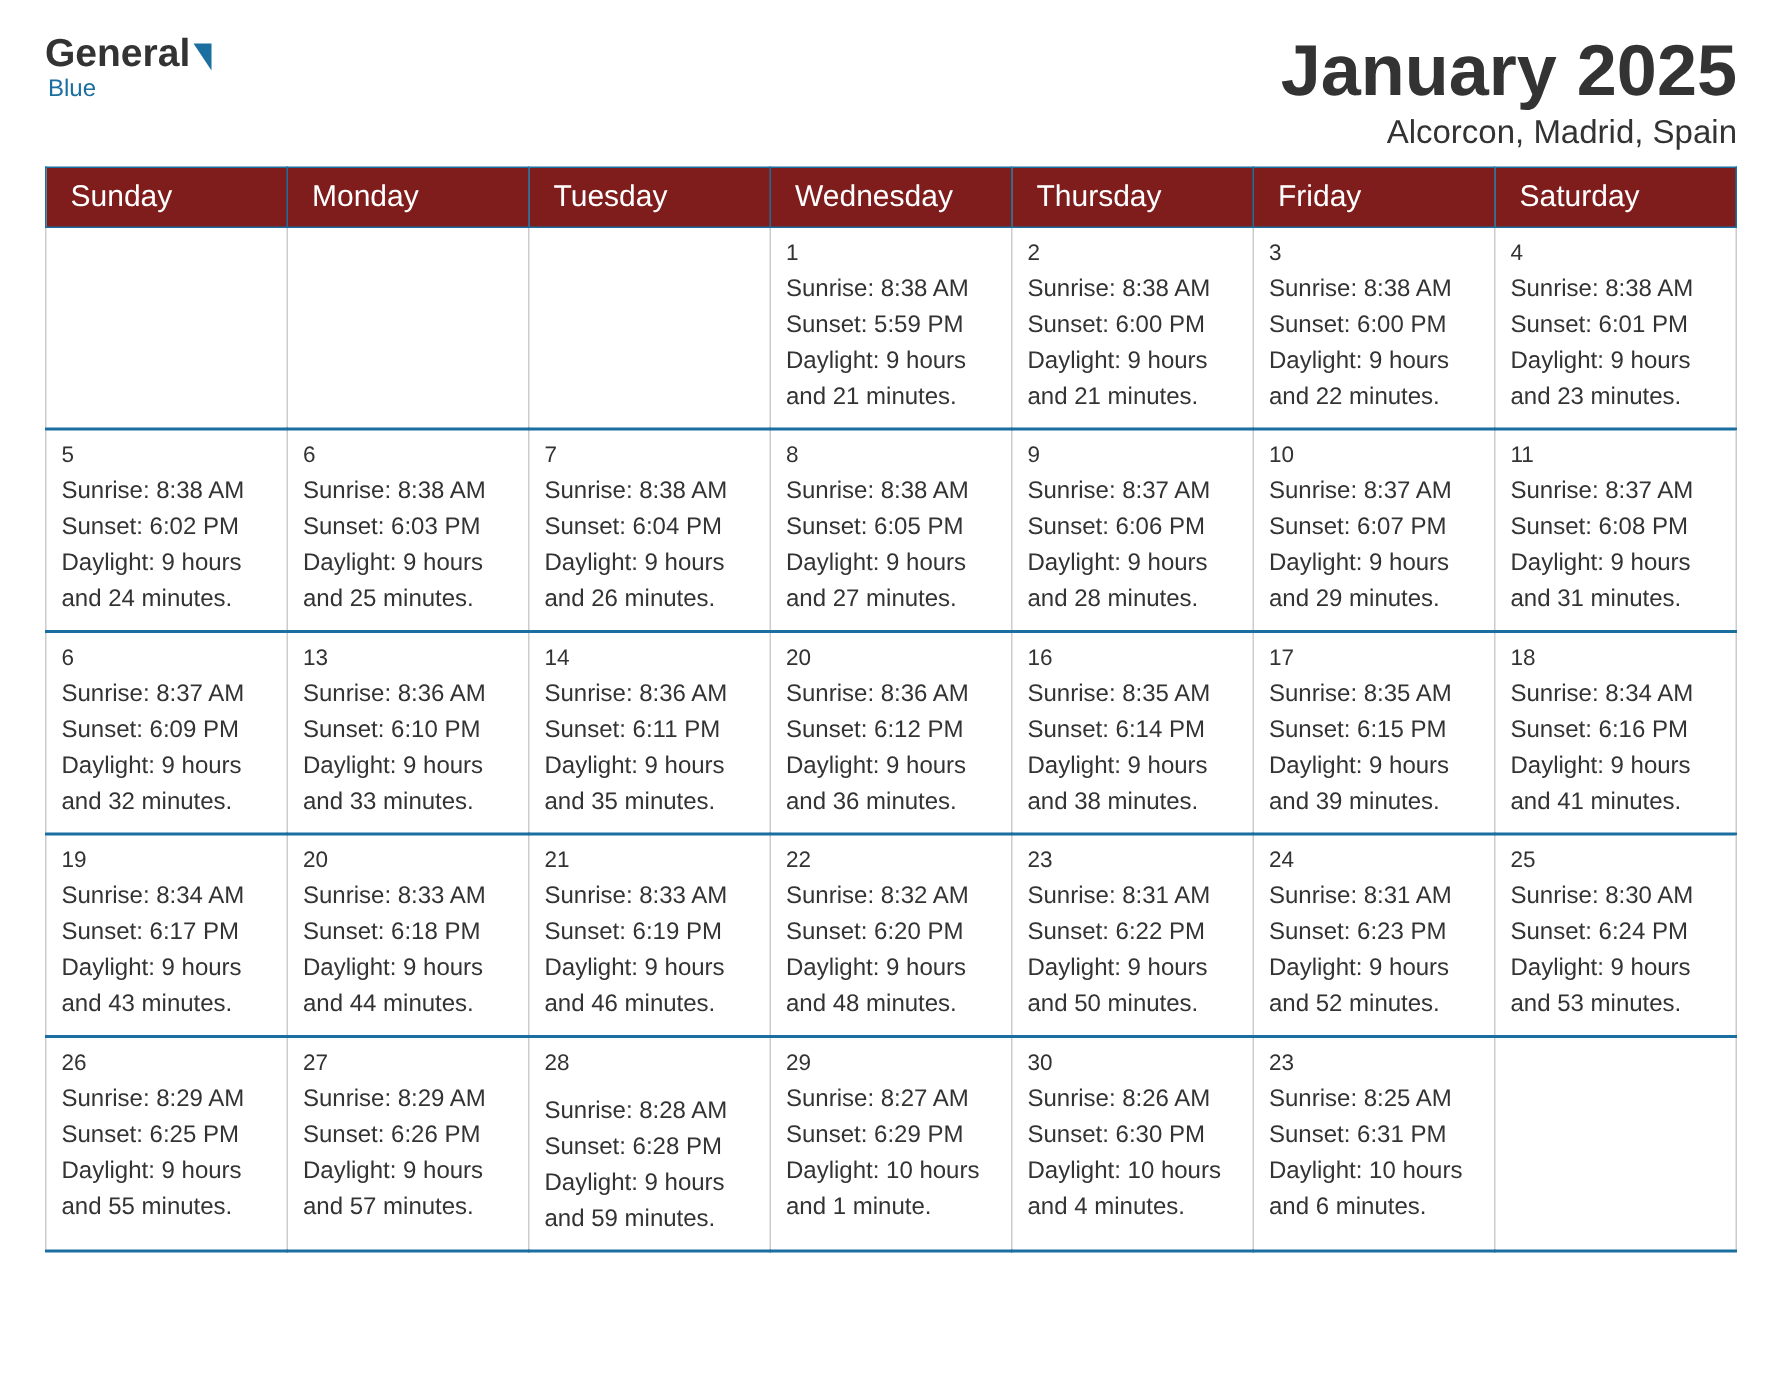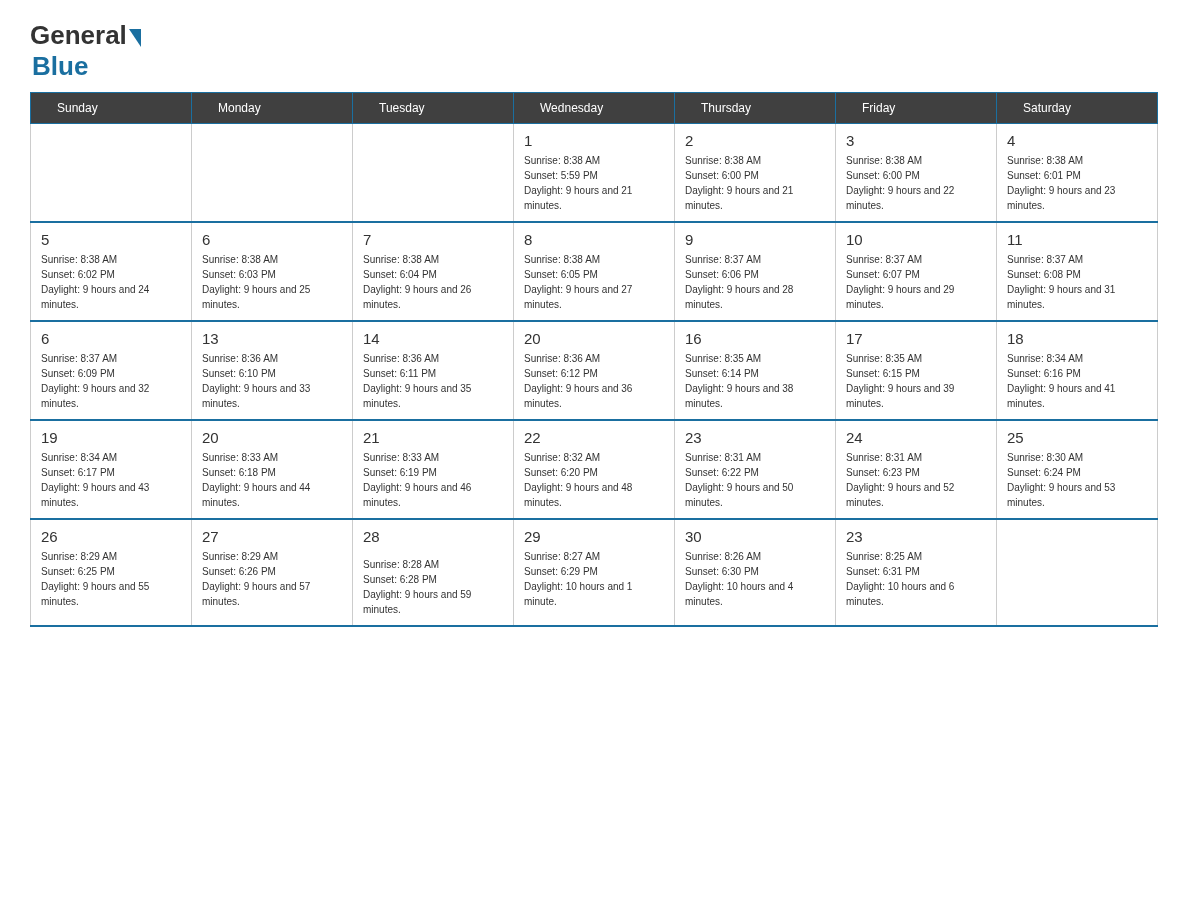--- a/index.html
+++ b/index.html
@@ -32,22 +32,22 @@
       width: 0;
       height: 0;
       border-left: 12px solid transparent;
       border-right: 0px solid transparent;
       border-top: 18px solid #1a6fa0;
       display: inline-block;
       margin-left: 2px;
       margin-top: 4px;
     }
     .logo-blue {
-      font-size: 26px;
-      font-weight: bold;
+      font-size: 16px;
+      font-weight: normal;
       color: #1a6fa0;
       margin-left: 2px;
     }
     .logo-line {
       display: flex;
       align-items: center;
     }
     .title-block {
       text-align: right;
     }
@@ -60,25 +60,25 @@
       font-size: 22px;
       font-weight: normal;
       color: #333;
     }
     table {
       width: 100%;
       border-collapse: collapse;
       margin-top: 10px;
     }
     thead tr th {
-      background-color: #404040;
+      background-color: #7f1d1d;
       color: #fff;
-      font-size: 12px;
+      font-size: 20px;
       font-weight: normal;
-      padding: 8px 26px;
+      padding: 8px 16px;
       text-align: left;
       border: 1px solid #1a6fa0;
     }
     tbody tr td {
       vertical-align: top;
       padding: 8px 10px;
       font-size: 13px;
       color: #333;
       border: 1px solid #ccc;
       width: 14.28%;
@@ -87,38 +87,42 @@
     tbody tr {
       border-bottom: 2px solid #1a6fa0;
     }
     .day-num {
       font-size: 15px;
       font-weight: normal;
       margin-bottom: 4px;
       display: block;
     }
     .day-info {
-      font-size: 10px;
+      font-size: 16px;
       line-height: 1.5;
       color: #333;
     }
     td.empty {
       background: #fff;
     }
   </style>
 </head>
 <body>
 
 <div class="header">
   <div class="logo">
     <div class="logo-line">
       <span class="logo-general">General</span>
       <span class="logo-arrow"></span>
     </div>
     <span class="logo-blue">Blue</span>
+  </div>
+  <div class="title-block">
+    <h1>January 2025</h1>
+    <h2>Alcorcon, Madrid, Spain</h2>
   </div>
 </div>
 
 <table>
   <thead>
     <tr>
     <th>Sunday</th>
         <th>Monday</th>
         <th>Tuesday</th>
         <th>Wednesday</th>

